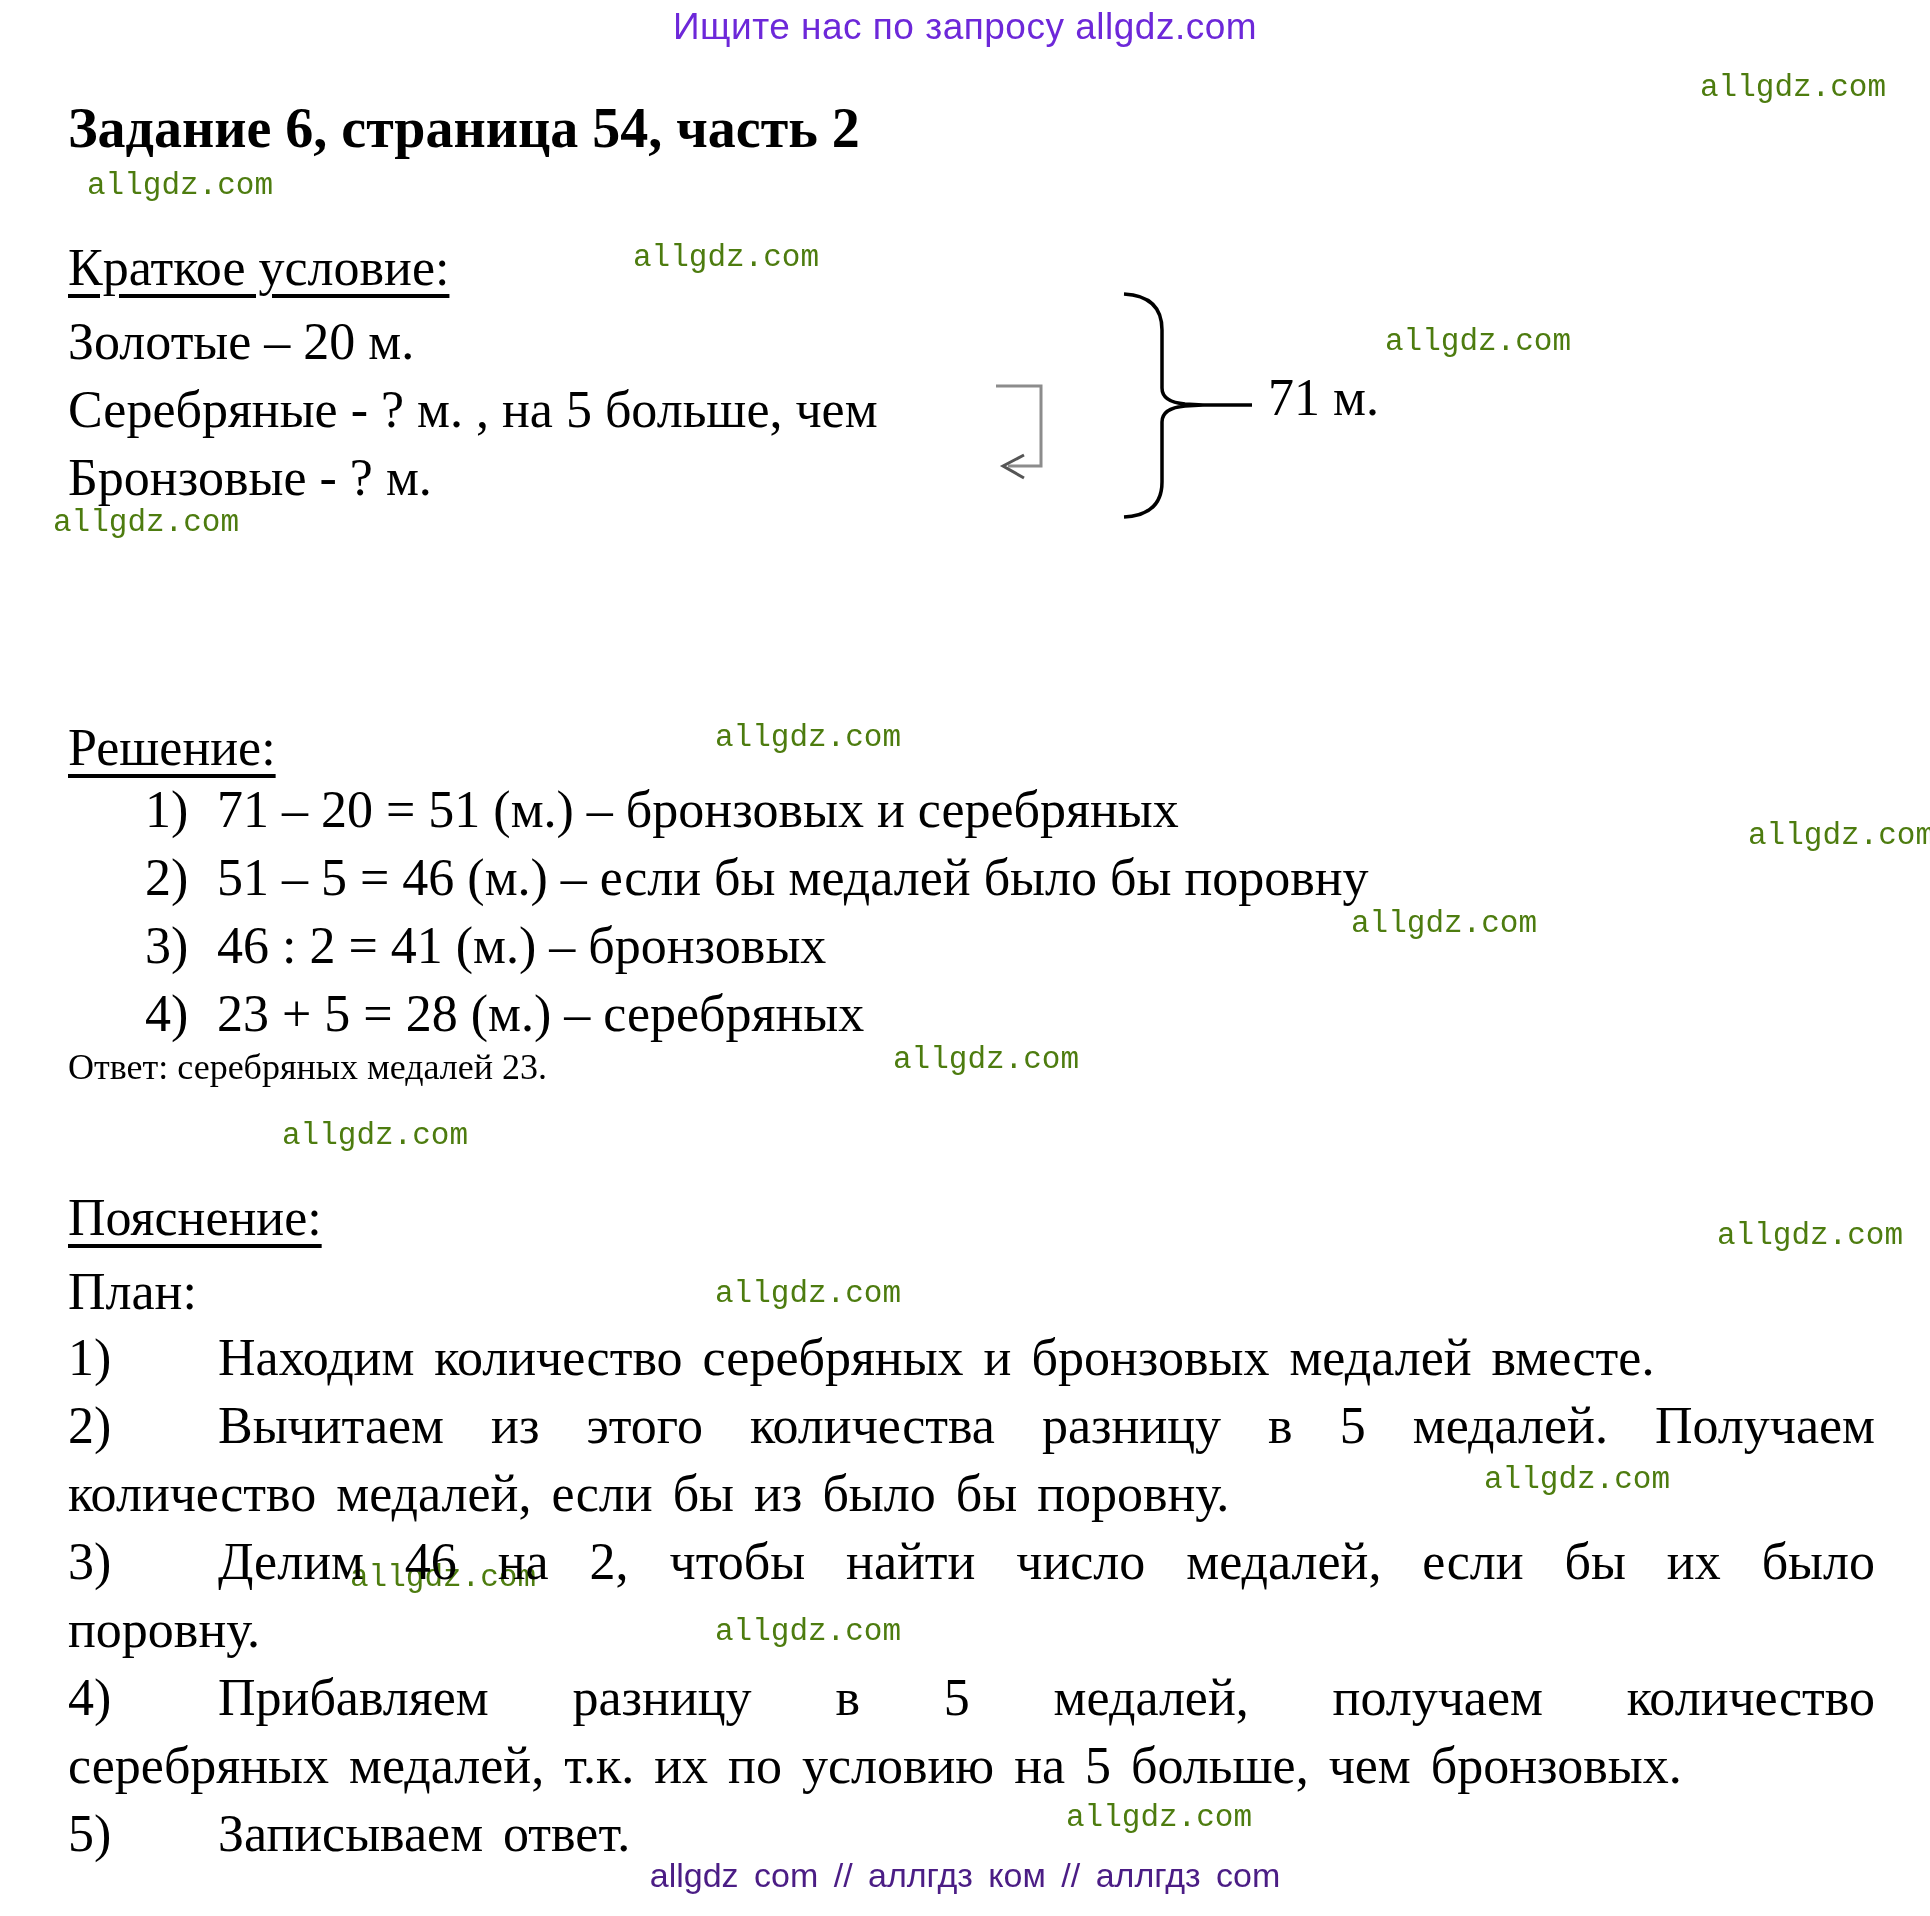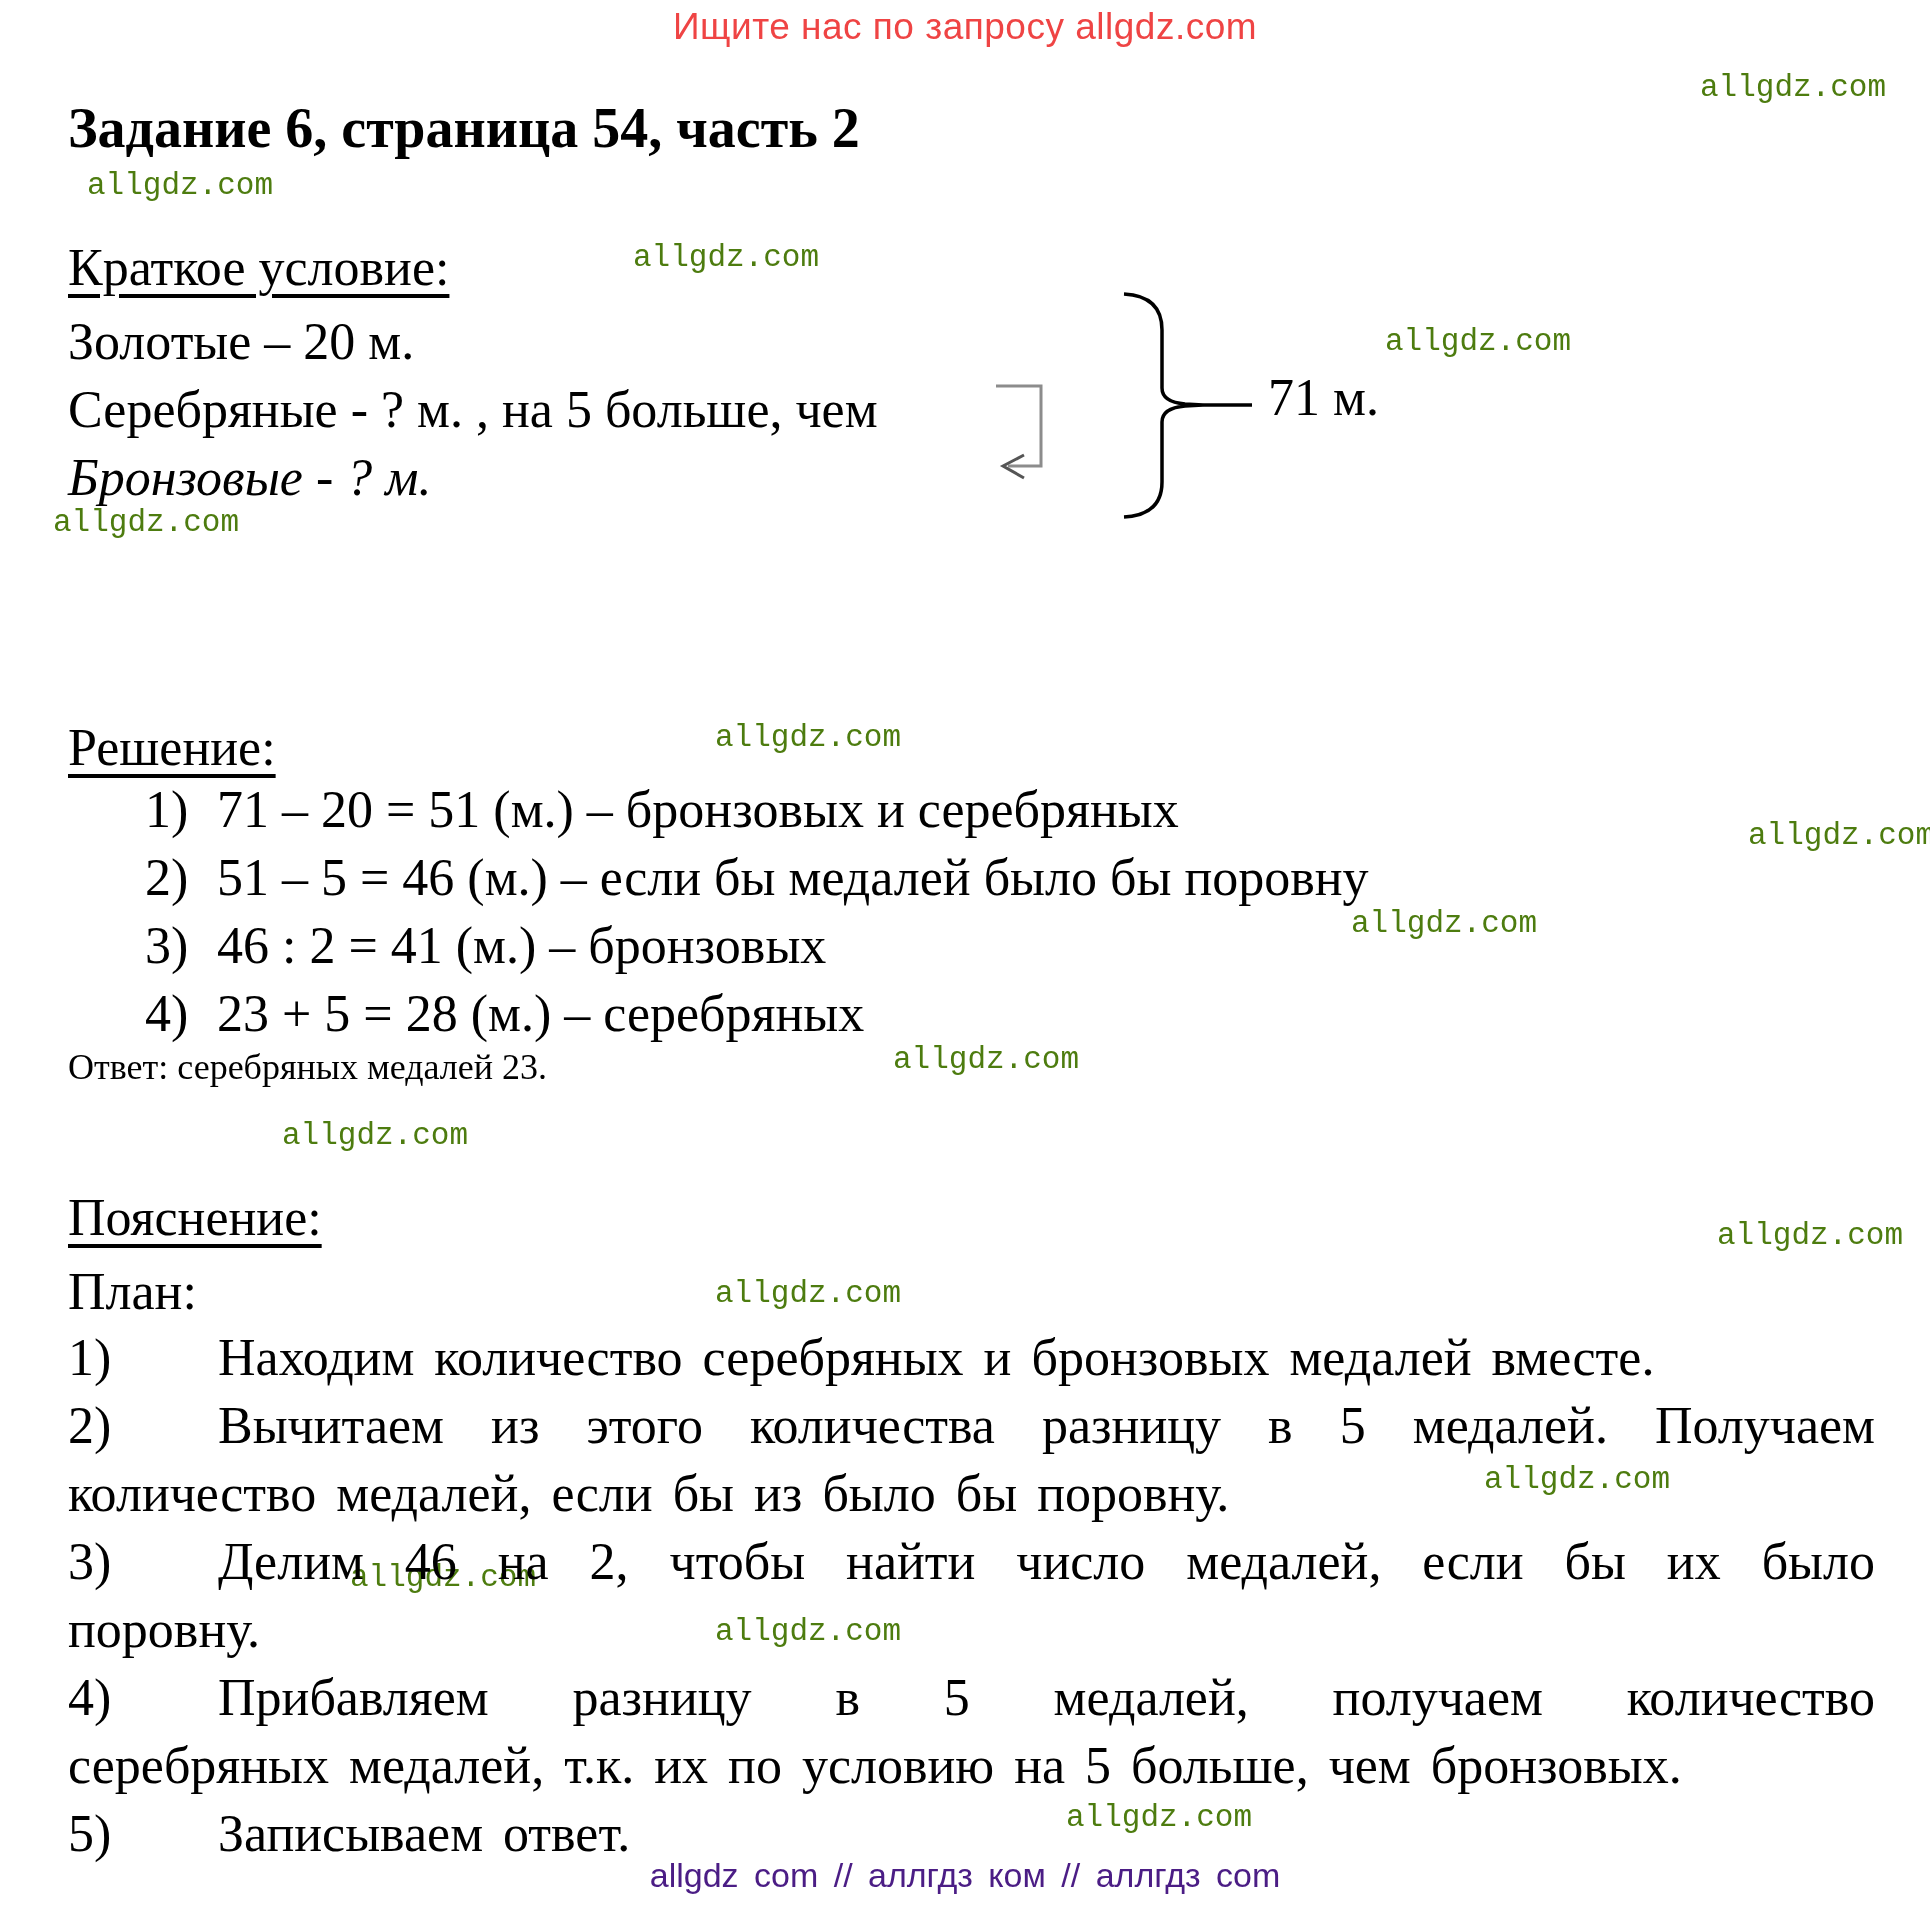--- a/index.html
+++ b/index.html
@@ -61,21 +61,21 @@
     text-align:center; font-family:"Liberation Sans", sans-serif;
     font-size:34px; word-spacing:6px;
   }
   svg.figure { position:absolute; pointer-events:none; }
 </style>
 </head>
 <body>
 
 <div class="page">
 
-  <div class="banner" style="color:#ef4444;">Ищите нас по запросу allgdz.com</div>
+  <div class="banner" style="color:#6d28d9;">Ищите нас по запросу allgdz.com</div>
 
   <div class="wm" style="left:1700px; top:70px;">allgdz.com</div>
   <div class="wm" style="left:87px;   top:168px;">allgdz.com</div>
   <div class="wm" style="left:633px;  top:240px;">allgdz.com</div>
   <div class="wm" style="left:1385px; top:324px;">allgdz.com</div>
   <div class="wm" style="left:53px;   top:505px;">allgdz.com</div>
   <div class="wm" style="left:715px;  top:720px;">allgdz.com</div>
   <div class="wm" style="left:1748px; top:818px;">allgdz.com</div>
   <div class="wm" style="left:1351px; top:906px;">allgdz.com</div>
   <div class="wm" style="left:893px;  top:1042px;">allgdz.com</div>
@@ -85,21 +85,21 @@
   <div class="wm" style="left:1484px; top:1462px;">allgdz.com</div>
   <div class="wm" style="left:350px;  top:1560px;">allgdz.com</div>
   <div class="wm" style="left:715px;  top:1614px;">allgdz.com</div>
   <div class="wm" style="left:1066px; top:1800px;">allgdz.com</div>
 
   <div class="title">Задание 6, страница 54, часть 2</div>
 
   <div class="head-underline" style="top:238px;">Краткое условие:</div>
   <div class="body-line" style="top:308px;">Золотые – 20 м.</div>
   <div class="body-line" style="top:376px;">Серебряные - ? м. , на 5 больше, чем</div>
-  <div class="body-line" style="top:444px;font-style:italic;">Бронзовые - ? м.</div>
+  <div class="body-line" style="top:444px;">Бронзовые - ? м.</div>
 
   <svg class="figure" style="left:985px; top:370px;" width="80" height="115" viewBox="985 370 80 115">
     <path d="M 996 386 L 1041 386 L 1041 466 L 1008 466" fill="none" stroke="#8c8c8c" stroke-width="3"></path>
     <path d="M 1024 455 L 1003 466 L 1024 478" fill="none" stroke="#555555" stroke-width="3"></path>
   </svg>
 
   <svg class="figure" style="left:1110px; top:284px;" width="150" height="245" viewBox="1110 284 150 245">
     <path d="M 1124 294 Q 1162 296 1162 330 L 1162 388 Q 1162 402 1185 404 L 1203 405 L 1185 406 Q 1162 408 1162 422 L 1162 482 Q 1162 515 1124 517" fill="none" stroke="#000000" stroke-width="3.5"></path>
     <path d="M 1203 405 L 1252 405" fill="none" stroke="#000000" stroke-width="3.5"></path>
   </svg>

